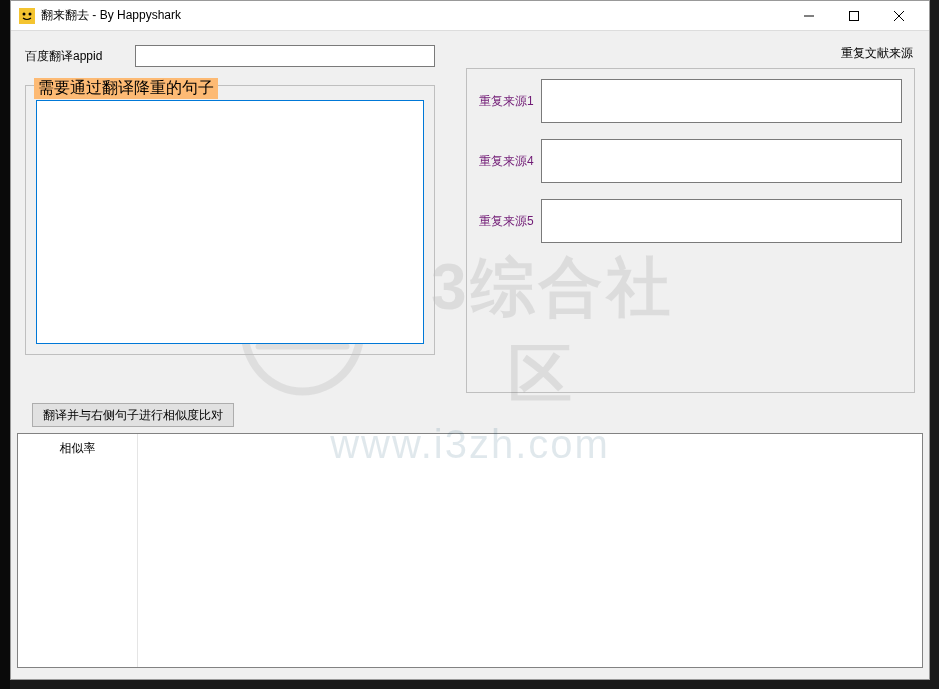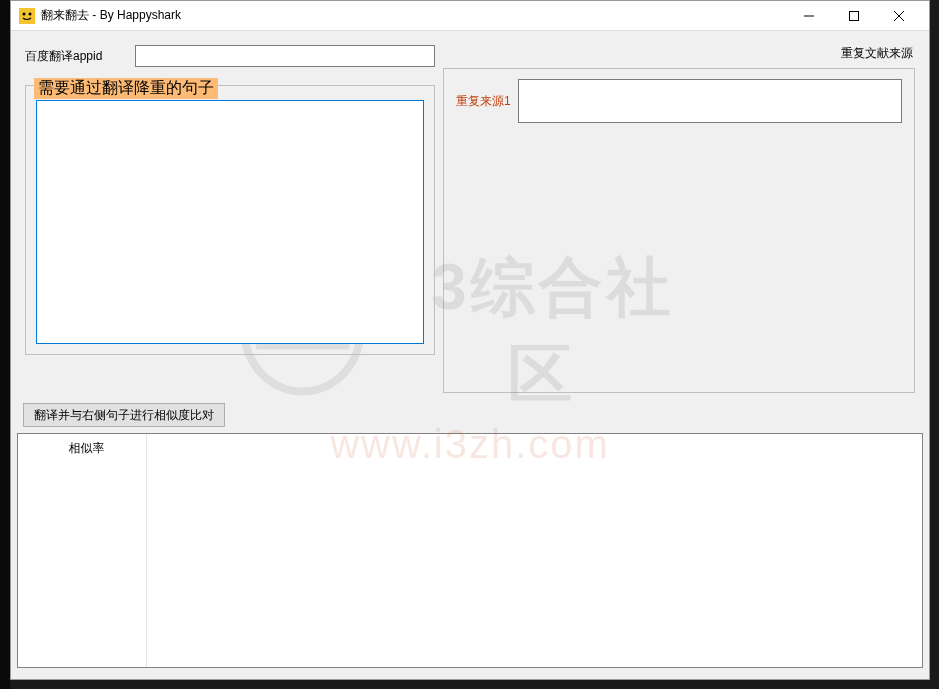--- a/index.html
+++ b/index.html
@@ -72,21 +72,21 @@
       display: flex;
       padding: 14px 14px 4px 14px;
     }
     .left-col {
       width: 410px;
       display: flex;
       flex-direction: column;
     }
     .right-col {
       flex: 1;
-      margin-left: 8px;
+      margin-left: 31px;
     }
     .field-row {
       display: flex;
       align-items: center;
       margin-bottom: 8px;
     }
     .field-label {
       width: 110px;
       font-size: 12px;
       color: #000;
@@ -143,50 +143,49 @@
       display: flex;
       align-items: center;
       margin-bottom: 16px;
     }
     .source-row:last-child {
       margin-bottom: 0;
     }
     .source-label {
       width: 62px;
       font-size: 12px;
-      color: #c2410c;
+      color: #701a75;
     }
     .source-input {
       flex: 1;
       height: 44px;
       border: 1px solid #7a7a7a;
       background: #fff;
       resize: none;
       padding: 4px;
       font-size: 12px;
       font-family: inherit;
       outline: none;
     }
     .action-btn {
-      margin: 6px 0 6px 12px;
+      margin: 6px 0 6px 21px;
       padding: 3px 10px;
       height: 24px;
       background: #e1e1e1;
       border: 1px solid #adadad;
       font-size: 12px;
       cursor: pointer;
       font-family: inherit;
     }
     .results-area {
       margin: 0 6px 6px 6px;
       background: #fff;
       border: 1px solid #828282;
       height: 235px;
       display: flex;
-      padding-left: 9px;
     }
     .results-col {
       position: relative;
     }
     .results-col.left {
       width: 120px;
       border-right: 1px solid #e5e5e5;
     }
     .results-col.right {
       flex: 1;
@@ -212,21 +211,21 @@
       align-items: center;
       justify-content: center;
       gap: 20px;
       font-size: 64px;
       font-weight: bold;
       color: #555;
       letter-spacing: 4px;
     }
     .watermark-url {
       font-size: 40px;
-      color: #c2410c;
+      color: #0c4a6e;
       margin-top: 4px;
       letter-spacing: 2px;
     }
     .wm-icon {
       width: 130px;
       height: 130px;
       border: 8px solid #666;
       border-radius: 50%;
       display: inline-flex;
       align-items: center;
@@ -325,20 +324,28 @@
         </div>
       </div>
 
       <div class="right-col">
         <div class="right-title">重复文献来源</div>
         <div class="groupbox-right">
           <div class="source-row">
             <span class="source-label">重复来源1</span>
             <textarea class="source-input" style=""></textarea>
           </div>
+          <div class="source-row">
+            <span class="source-label">重复来源4</span>
+            <textarea class="source-input" style=""></textarea>
+          </div>
+          <div class="source-row">
+            <span class="source-label">重复来源5</span>
+            <textarea class="source-input" style=""></textarea>
+          </div>
         </div>
       </div>
     </div>
 
     <button class="action-btn">翻译并与右侧句子进行相似度比对</button>
 
     <div class="results-area">
       <div class="results-col left">
         <div class="results-header">相似率</div>
       </div>

